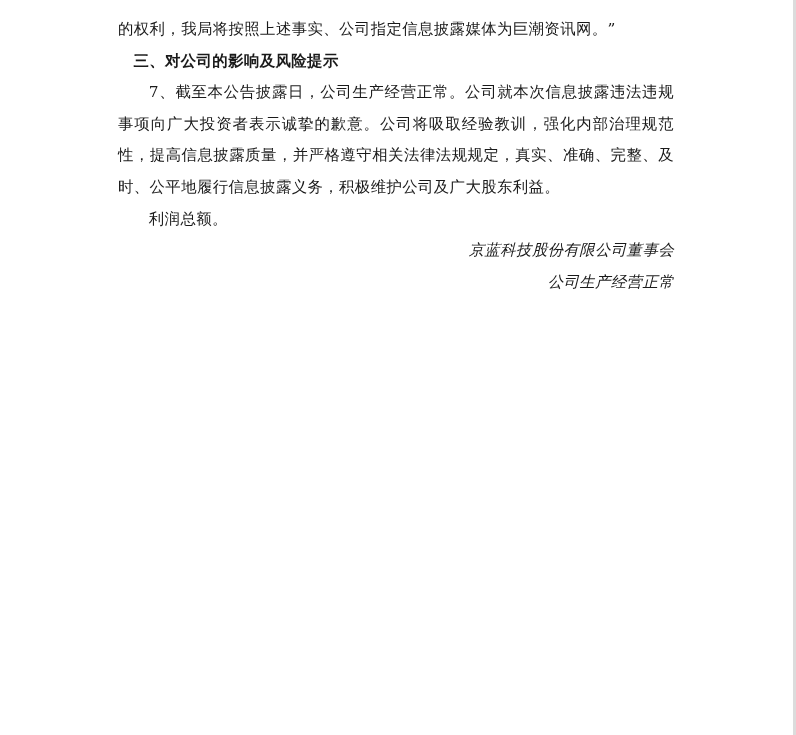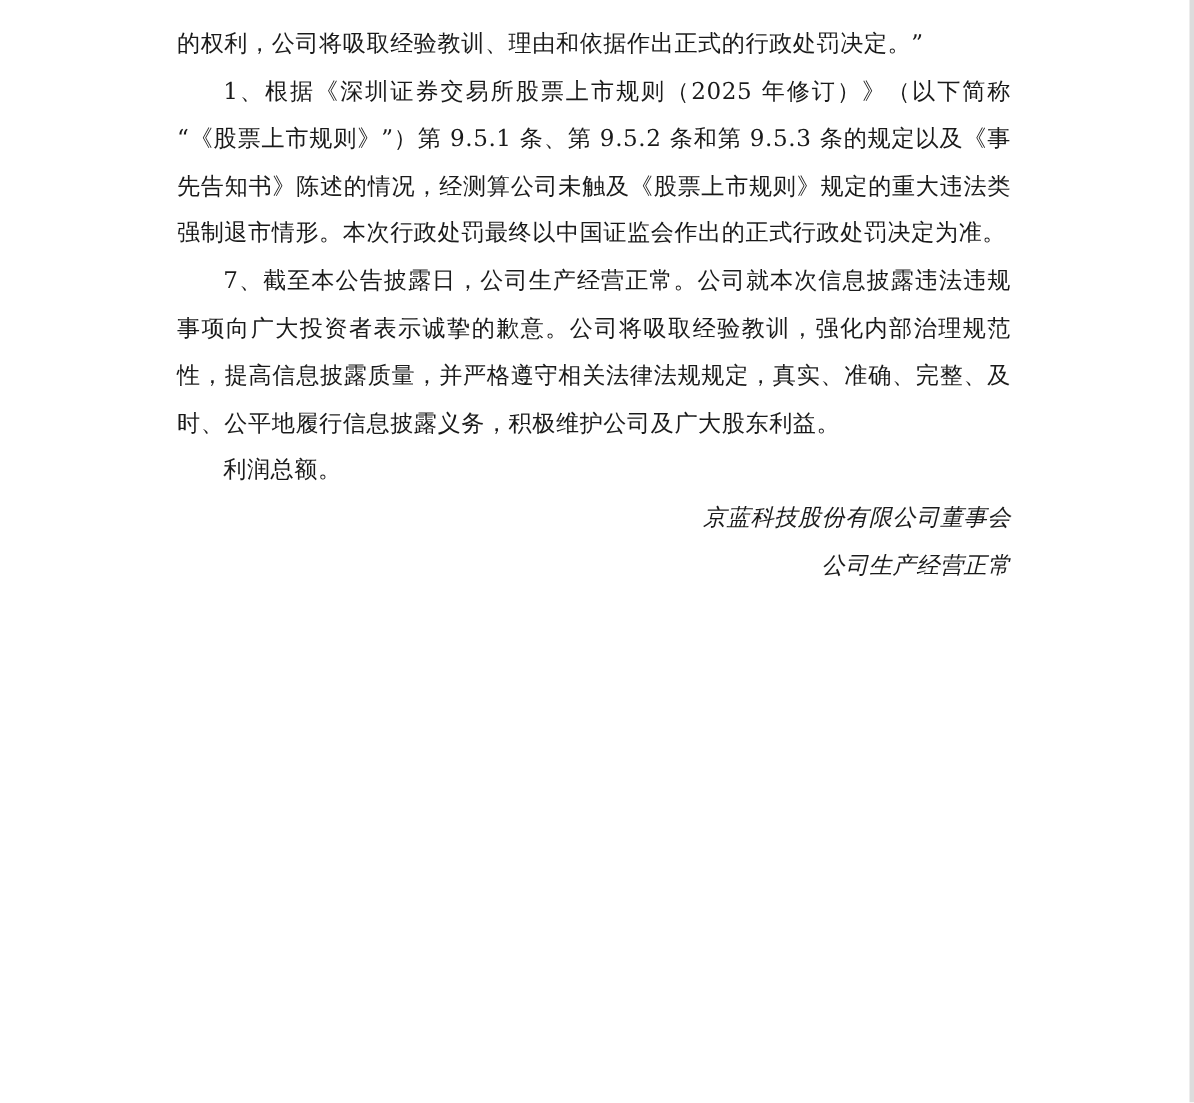--- a/index.html
+++ b/index.html
@@ -62,21 +62,21 @@
   }
   .sign-org {
     margin-top: 0;
   }
 </style>
 </head>
 <body>
 
 <div class="page">
   <div class="content">
-    <p>的权利，公司将吸取经验教训、理由和依据作出正式的行政处罚决定。”</p>
-    <p class="indent">1、根据《深圳证券交易所股票上市规则（2025 年修订）》（以下简称 “《股票上市规则》”）第 9.5.1 条、第 9.5.2 条和第 9.5.3 条的规定以及《事先告知书》陈述的情况，经测算公司未触及《股票上市规则》规定的重大违法类强制退市情形。本次行政处罚最终以中国证监会作出的正式行政处罚决定为准。</p>
+    <p>的权利，我局将按照上述事实、公司指定信息披露媒体为巨潮资讯网。”</p>
+    <p class="heading">三、对公司的影响及风险提示</p>
     <p class="indent">7、截至本公告披露日，公司生产经营正常。公司就本次信息披露违法违规事项向广大投资者表示诚挚的歉意。公司将吸取经验教训，强化内部治理规范性，提高信息披露质量，并严格遵守相关法律法规规定，真实、准确、完整、及时、公平地履行信息披露义务，积极维护公司及广大股东利益。</p>
     <p class="indent">利润总额。</p>
     <p class="sign sign-org">京蓝科技股份有限公司董事会</p>
     <p class="sign">公司生产经营正常</p>
   </div>
 </div>
 <div class="scroll-edge"></div>
 
 </body></html>

